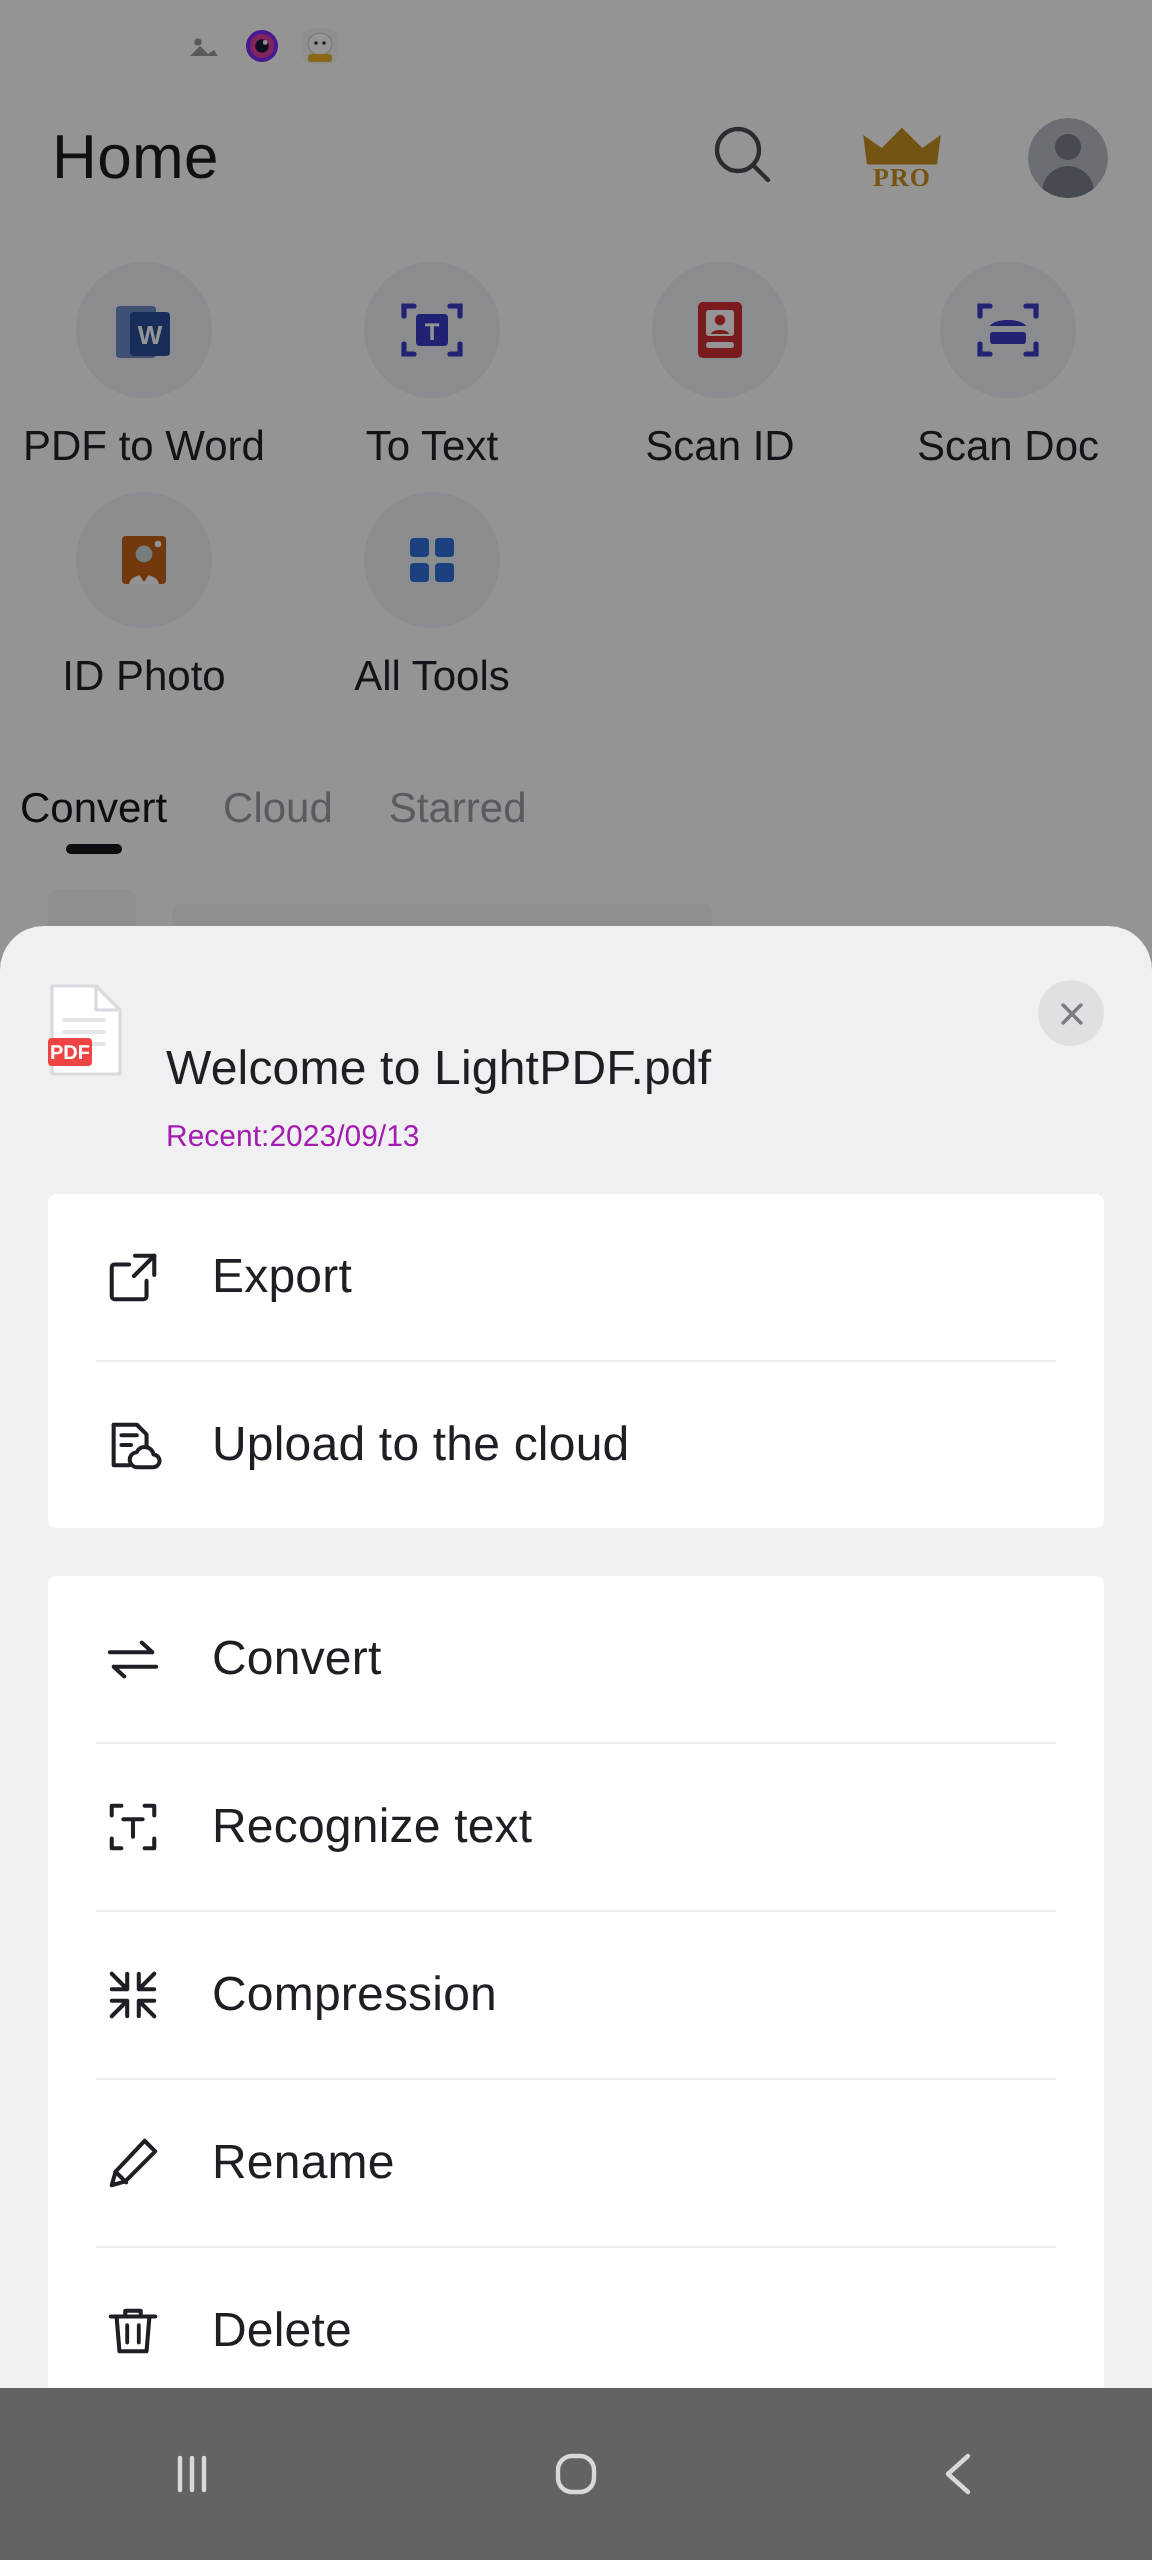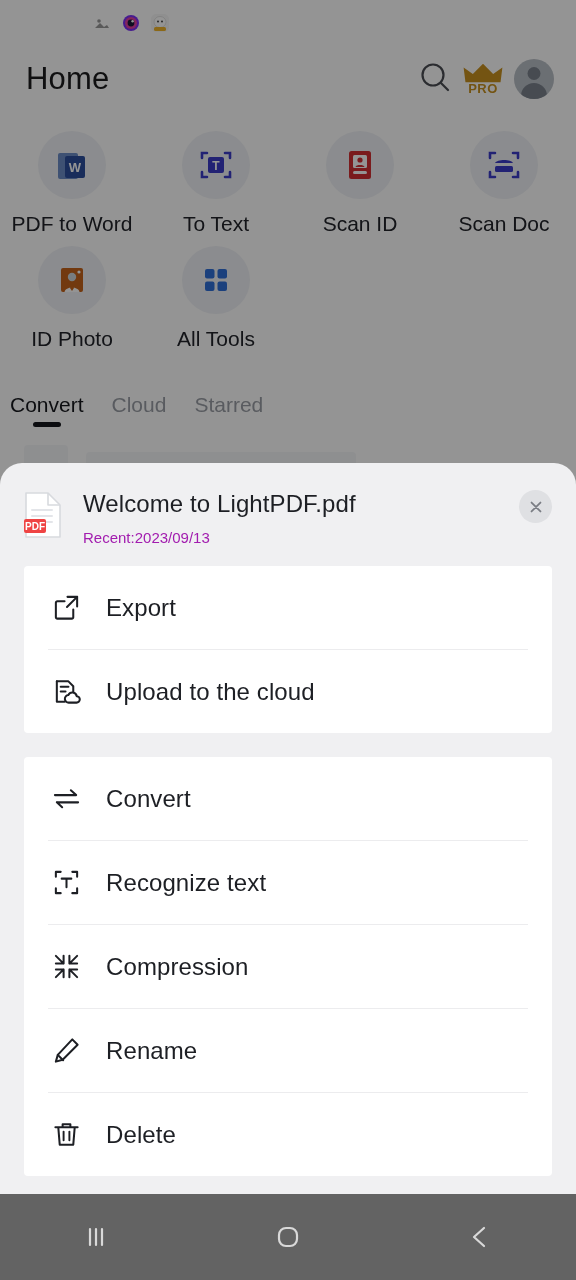--- a/index.html
+++ b/index.html
@@ -38,21 +38,21 @@
   .appbar {
     height: 68px;
     display: flex; align-items: center;
     padding: 0 22px 0 26px;
   }
   .app-title {
     font-size: 31px; color: #1c1c1e; font-weight: 400;
     letter-spacing: .2px;
   }
   .appbar-actions {
-    margin-left: auto; display: flex; align-items: center; gap: 8px;
+    margin-left: auto; display: flex; align-items: flex-end; gap: 40px; font-family: Liberation Serif, serif;
   }
   .pro-badge { position: relative; width: 46px; height: 40px;
     display: flex; flex-direction: column; align-items: center; justify-content: center; }
   .pro-text {
     font-size: 13px; font-weight: bold; color: #c8911f;
     letter-spacing: .5px; margin-top: -5px;
   }
   .avatar {
     width: 40px; height: 40px; border-radius: 50%;
     background: #b9bfc6; overflow: hidden; position: relative;
@@ -135,21 +135,21 @@
   .sheet-head {
     display: flex; align-items: flex-start;
     padding: 24px 0 20px;
     position: relative;
   }
   .file-icon {
     width: 38px; height: 48px; position: relative; flex: none;
     margin-top: 4px;
   }
   .file-meta { margin-left: 21px; padding-top: 3px; }
-  .file-name { font-size: 24px; color: #1d1f24; letter-spacing: .1px; }
+  .file-name { font-size: 24px; color: #1d1f24; letter-spacing: .1px; margin-top: 31px; }
   .file-sub { font-size: 15px; color: #a21caf; margin-top: 11px; }
   .close-btn {
     position: absolute; right: 0; top: 27px;
     width: 33px; height: 33px; border-radius: 50%;
     background: #dfe0e3; display: flex; align-items: center; justify-content: center;
     border: none; cursor: pointer;
   }
 
   .menu-card {
     background: #ffffff; border-radius: 4px;

